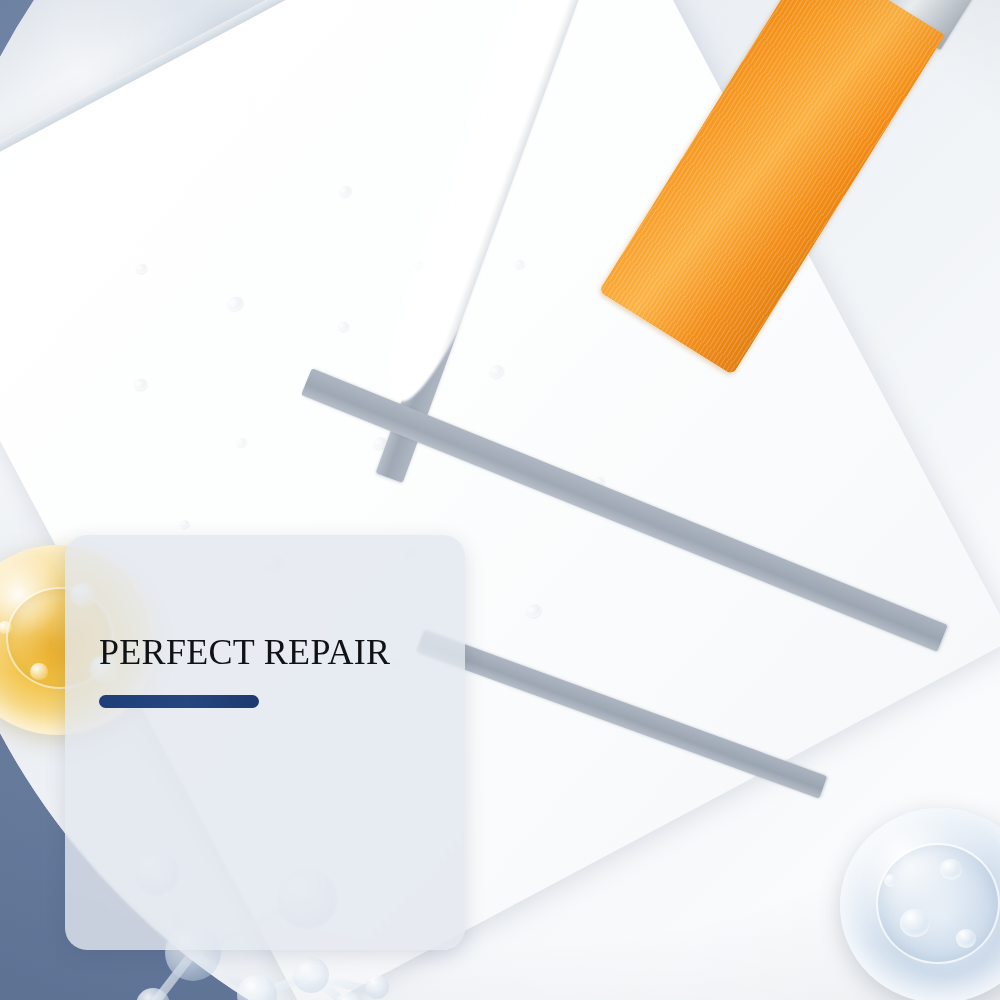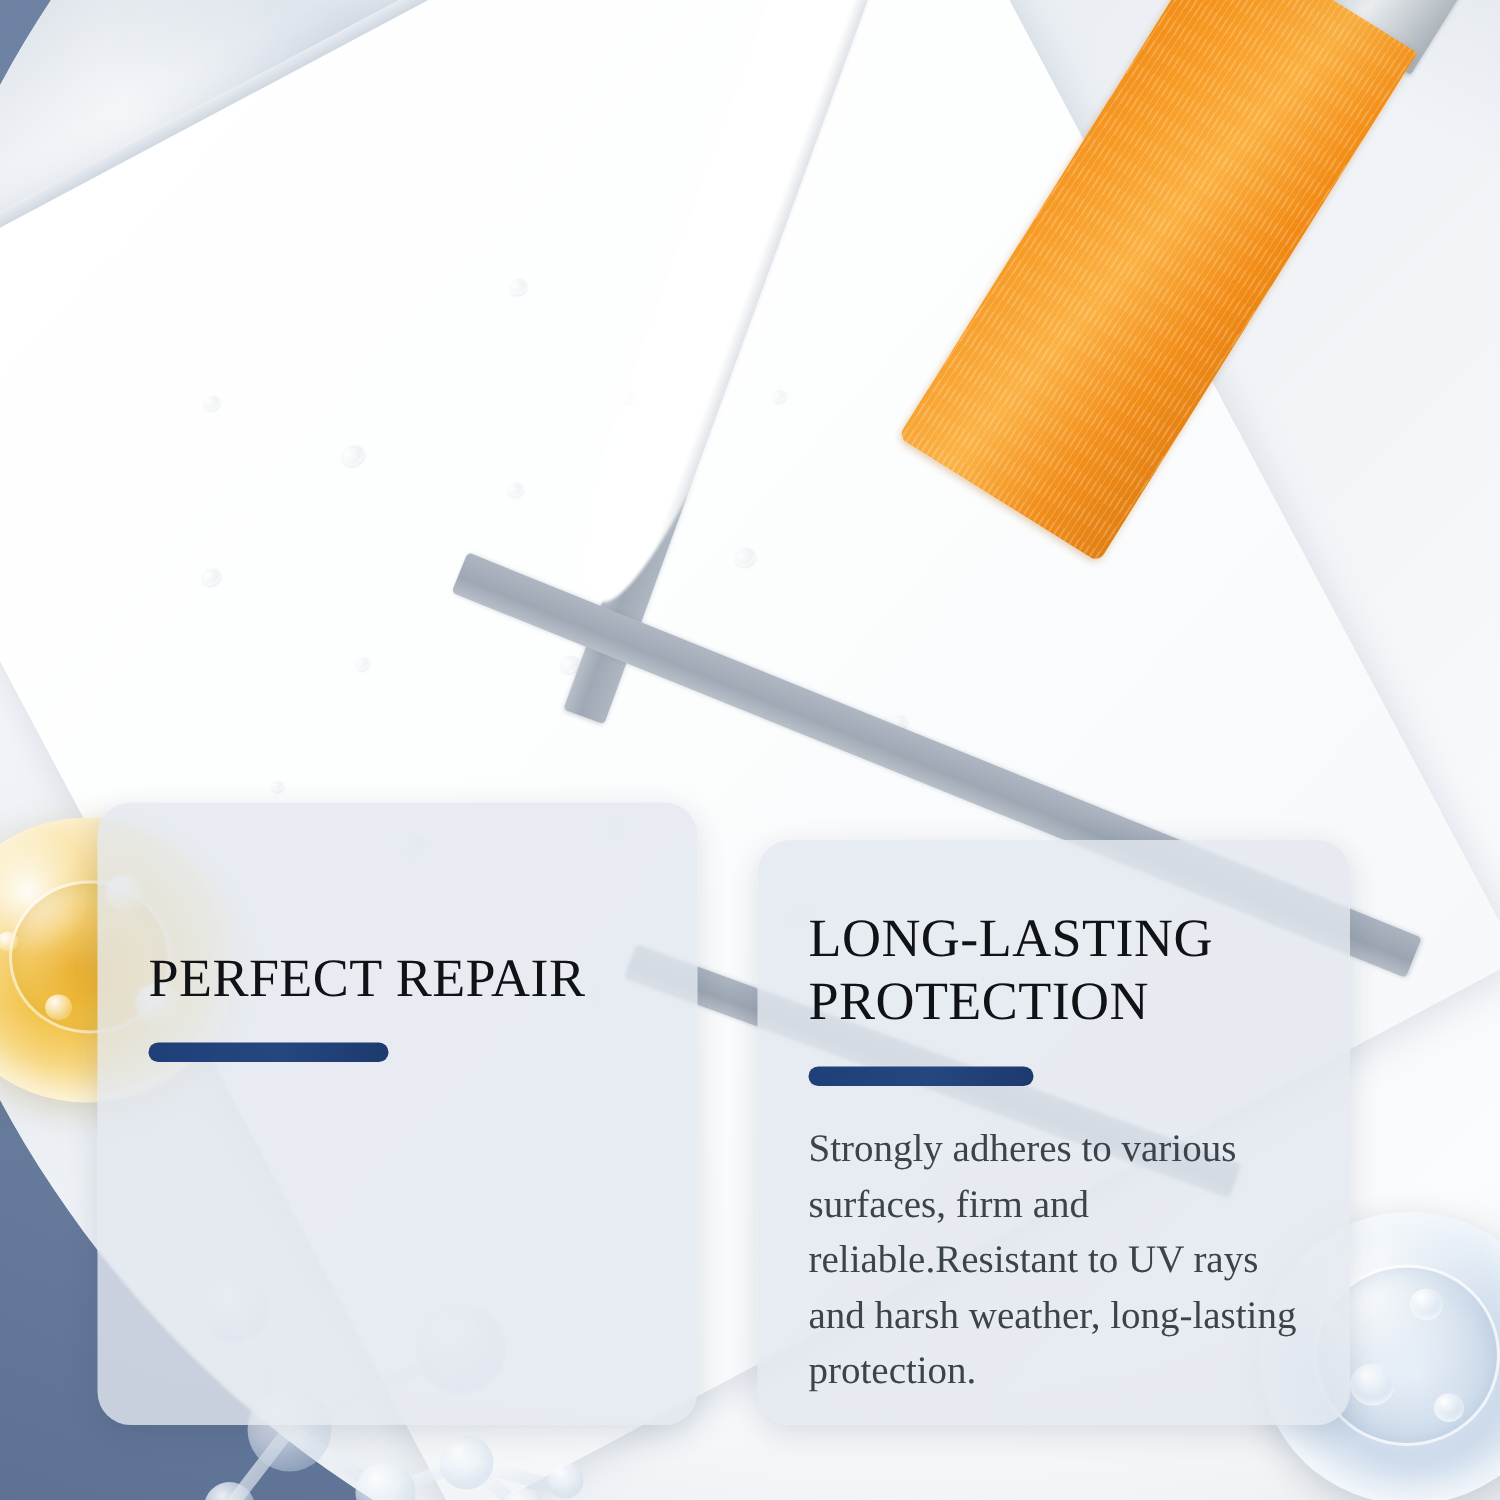--- a/index.html
+++ b/index.html
@@ -325,22 +325,14 @@
     </g>
   </svg>
 
   <div class="card card-left">
     <div class="card-inner">
       <div class="card-title">PERFECT REPAIR</div>
       <div class="accent-bar"></div>
     </div>
   </div>
 
-  <div class="card card-right">
-    <div class="card-inner">
-      <div class="card-title">LONG-LASTING
-PROTECTION</div>
-      <div class="accent-bar"></div>
-      <div class="card-body">Strongly adheres to various surfaces, firm and reliable.Resistant to UV rays and harsh weather, long-lasting protection.</div>
-    </div>
-  </div>
 
 </div>
 
 </body></html>

